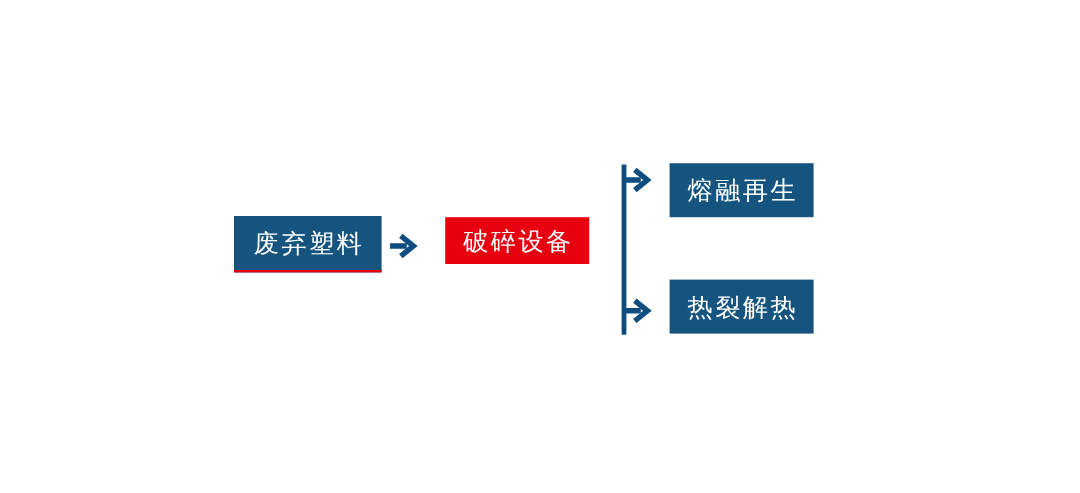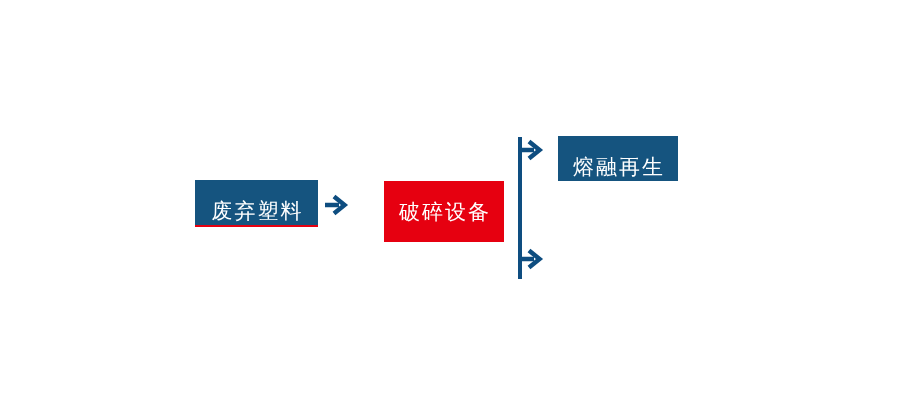--- a/index.html
+++ b/index.html
@@ -26,28 +26,28 @@
     color: var(--text-white);
     font-size: 21px;
     font-weight: 300;
     letter-spacing: 2px;
     text-indent: 2px;
     display: flex;
     align-items: center;
     justify-content: center;
     white-space: nowrap;
   }
-  .node-blue { background: var(--box-blue); align-items: flex-end; }
+  .node-blue { background: var(--box-blue); }
   .node-red  { background: var(--accent-red); }
   #node-waste-plastic {
     left: 195px; top: 180px; width: 123px; height: 47px;
     border-bottom: 2px solid var(--accent-red);
   }
   #node-crushing-equipment {
-    left: 384px; top: 181px; width: 120px; height: 61px;
+    left: 371px; top: 181px; width: 120px; height: 39px;
   }
   #node-melt-regeneration {
     left: 558px; top: 136px; width: 120px; height: 45px;
   }
   #node-pyrolysis {
     left: 558px; top: 233px; width: 120px; height: 45px;
   }
   .svg-abs { position: absolute; display: block; }
   #arrow-main { left: 324px; top: 192px; }
   #branch-connector { left: 514px; top: 135px; }
@@ -79,14 +79,17 @@
     <g>
       <line x1="6" y1="124" x2="20" y2="124" stroke="var(--connector-blue)" stroke-width="4.5"></line>
       <polyline points="15,115.5 25.5,124 15,132.5" fill="none" stroke="var(--connector-blue)" stroke-width="4.5"></polyline>
     </g>
   </svg>
 
   <div class="node node-blue" id="node-melt-regeneration">
     <span>熔融再生</span>
   </div>
 
+  <div class="node node-blue" id="node-pyrolysis">
+    <span>热裂解热</span>
+  </div>
 
 </div>
 
 </body></html>

